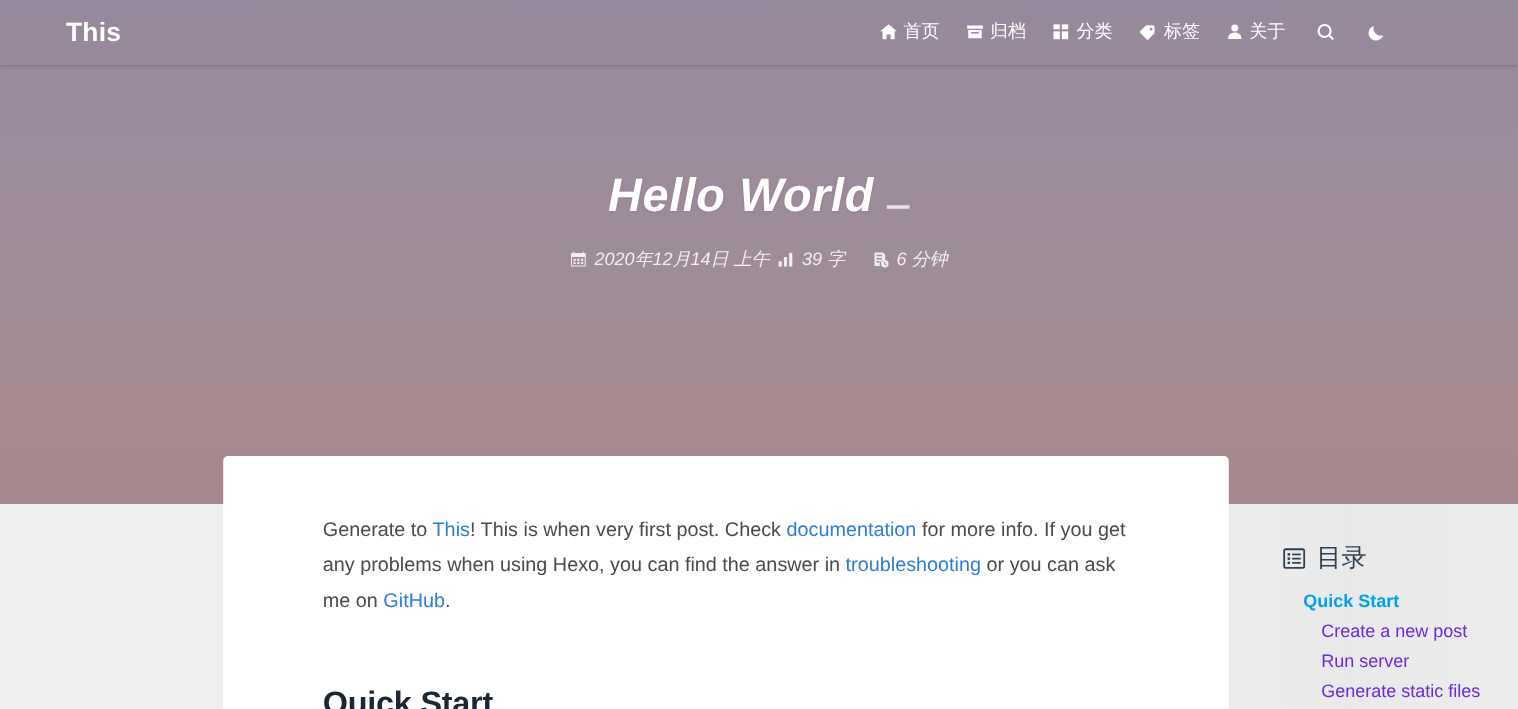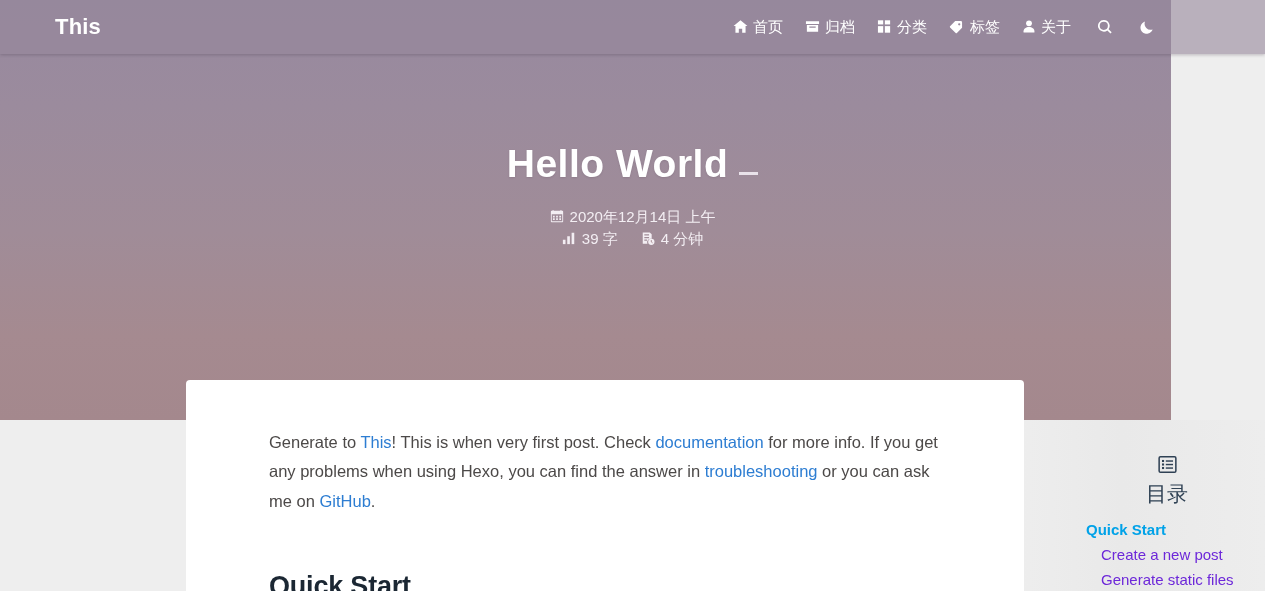--- a/index.html
+++ b/index.html
@@ -9,24 +9,25 @@
     height: 591px;
     overflow: hidden;
     font-family: "Liberation Sans", "DejaVu Sans", sans-serif;
     background: #eeeeee;
   }
 
   
   .banner {
     position: absolute;
     top: 0; left: 0;
-    width: 1171px;
+    width: 1265px;
     height: 420px;
     background: linear-gradient(to bottom, #97899f 0%, #9b8b9d 25%, #a08c98 55%, #a58a90 80%, #a4888d 100%);
     overflow: hidden;
+    font-style: italic;
   }
 
   
   .navbar {
     position: absolute;
     top: 0; left: 0;
     width: 1265px;
     height: 54px;
     background: rgba(150, 135, 155, 0.60);
     box-shadow: 0 1px 3px rgba(60, 45, 65, 0.28);
@@ -92,21 +93,21 @@
     width: 19px;
     height: 3px;
     background: #e9e2ea;
     margin-left: 11px;
     position: relative;
     top: -2px;
   }
   .post-meta {
     margin-top: 20px;
     display: flex;
-    flex-direction: column;
+    flex-direction: row;
     align-items: center;
     gap: 7px;
     color: #f3eef3;
     font-size: 15px;
   }
   .meta-row { display: flex; align-items: center; gap: 7px; line-height: 1; }
   .meta-row .sep { width: 9px; }
   .meta-item { display: flex; align-items: center; gap: 6px; }
   .meta-item svg { display: block; fill: #f3eef3; }
 
@@ -149,21 +150,20 @@
     width: 196px;
     z-index: 5;
   }
   .toc-header {
     display: flex;
     align-items: center;
     gap: 9px;
     color: #2f4154;
     font-size: 21px;
     line-height: 1;
-    flex-direction: column;
   }
   .toc-header svg { display: block; stroke: #2f4154; fill: none; }
   .toc-list { list-style: none; margin-top: 13px; }
   .toc-item {
     font-size: 15px;
     line-height: 1;
     padding: 5px 0 5px 0;
     color: #555555;
     white-space: nowrap;
     cursor: pointer;
@@ -231,21 +231,21 @@
         </span>
         <span class="sep"></span>
         <span class="meta-item">
           <span>
             <svg width="14" height="15" viewBox="0 0 16 16">
                 <path d="M2 1h8l2.2 2.2V8.4A4.1 4.1 0 0 0 7.3 14H2V1zm1.8 2.2v1.4h5.4V3.2H3.8zm0 3v1.4h5.4V6.2H3.8zm0 3v1.4h3.1V9.2H3.8z"></path>
                 <circle cx="11.8" cy="11.8" r="3.6"></circle>
                 <path d="M11.8 9.8v2.2l1.5 1" stroke="#a58a90" stroke-width="1" fill="none"></path>
               </svg>
           </span>
-          <span>4 分钟</span>
+          <span>6 分钟</span>
         </span>
       </div>
     </div>
   </div>
 </div>
 
 <div class="navbar">
   <a class="brand" href="#">This</a>
 
   <div class="nav-menu">
@@ -336,15 +336,16 @@
           <rect x="8.2" y="9.3" width="7.6" height="1.5" fill="#2f4154" stroke="none"></rect>
           <rect x="8.2" y="13" width="7.6" height="1.5" fill="#2f4154" stroke="none"></rect>
         </svg>
     </span>
     <span>目录</span>
   </div>
 
   <ul class="toc-list">
     <li class="toc-item level-1">Quick Start</li>
     <li class="toc-item level-2">Create a new post</li>
+    <li class="toc-item level-2">Run server</li>
     <li class="toc-item level-2">Generate static files</li>
   </ul>
 </div>
 
 </body></html>

